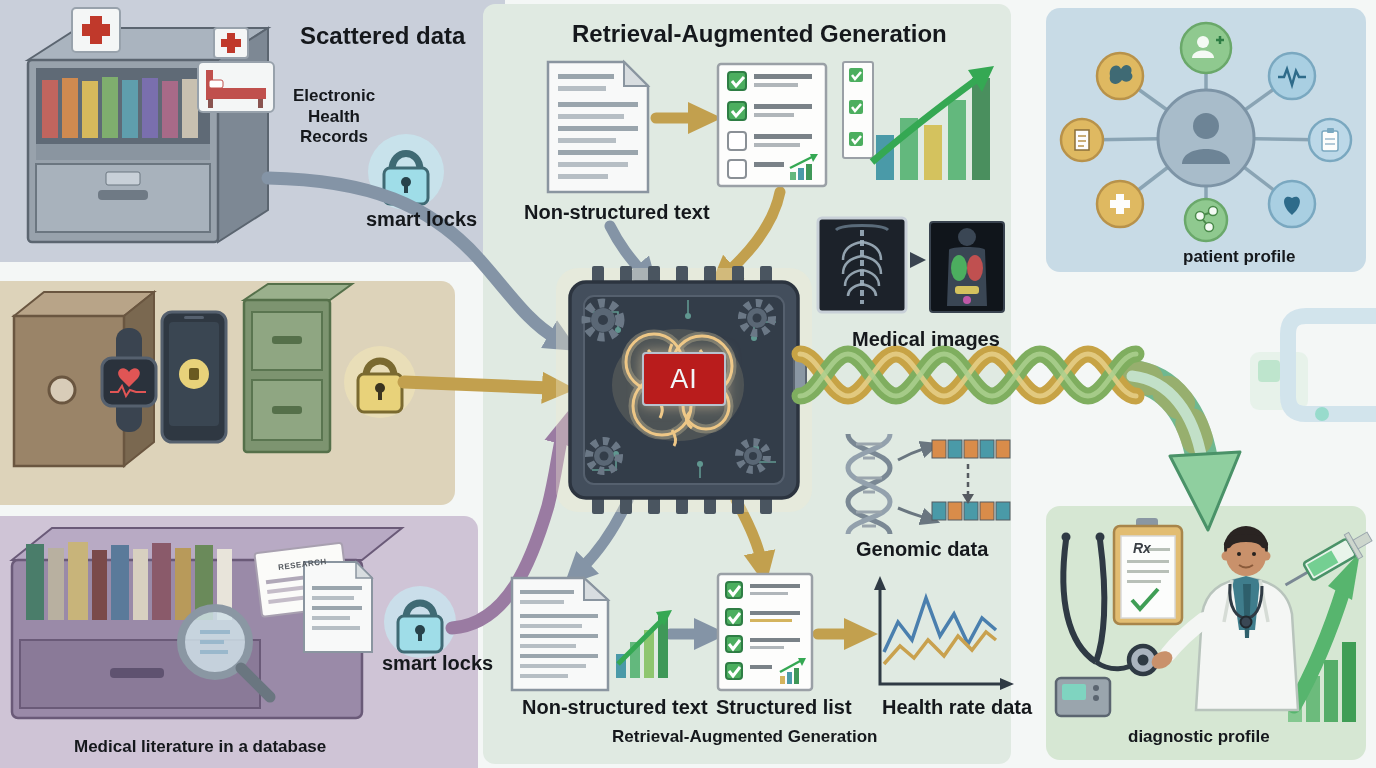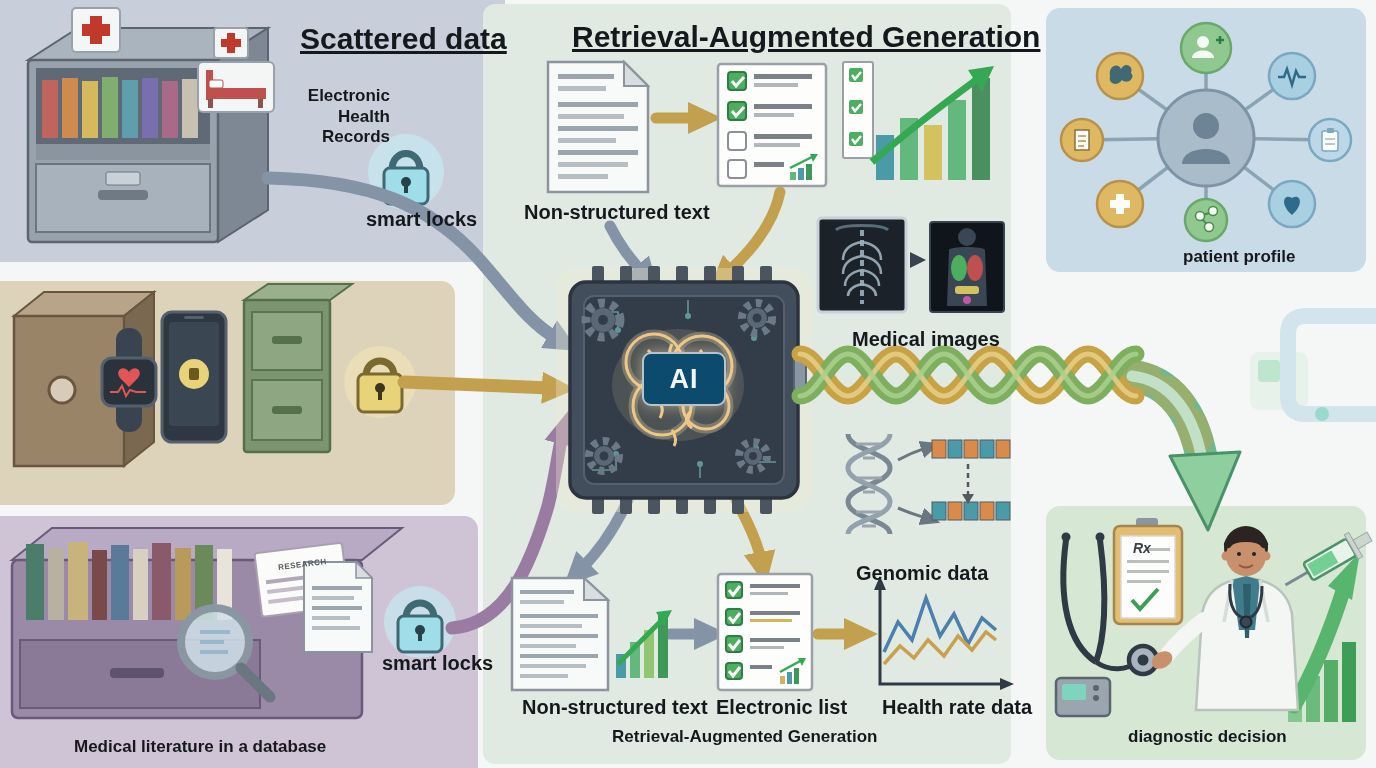--- a/index.html
+++ b/index.html
@@ -7,26 +7,26 @@
           font-family:"Liberation Sans",sans-serif;background:#f4f7f6;}
   .panel{position:absolute;}
   .p-scattered{left:0;top:0;width:505px;height:262px;background:#c9cfda;border-radius:0 0 20px 0;}
   .p-wearable{left:0;top:281px;width:455px;height:224px;background:#ddd3ba;border-radius:0 14px 14px 0;}
   .p-literature{left:0;top:516px;width:478px;height:252px;background:#cfc4d6;border-radius:0 14px 0 0;}
   .p-center{left:483px;top:4px;width:528px;height:760px;background:#e0eae2;border-radius:12px;}
   .p-profile{left:1046px;top:8px;width:320px;height:264px;background:#c8dbe6;border-radius:14px;}
   .p-diagnostic{left:1046px;top:506px;width:320px;height:254px;background:#d6e7d3;border-radius:14px;}
   svg.art{position:absolute;left:0;top:0;z-index:2;}
   .lbl{position:absolute;z-index:3;font-weight:700;color:#15181c;white-space:nowrap;}
-  .t22{font-size:30px;text-decoration:underline;} .t17{font-size:17px;} .t15{font-size:20px;}
-  .wrap{white-space:normal;text-align:right;line-height:1.22;}
+  .t22{font-size:24px;} .t17{font-size:17px;} .t15{font-size:20px;}
+  .wrap{white-space:normal;text-align:center;line-height:1.22;}
   .ai-box{position:absolute;z-index:3;left:642px;top:352px;width:80px;height:50px;
-          background:#0c4a6e;border:2.5px solid #b8c2ce;border-radius:9px;
+          background:#b91c1c;border:2.5px solid #b8c2ce;border-radius:4px;
           display:flex;align-items:center;justify-content:center;
-          color:#f2f5f8;font-size:27px;font-weight:700;letter-spacing:1px;
+          color:#f2f5f8;font-size:27px;font-weight:400;letter-spacing:1px;
           box-shadow:0 0 14px rgba(247,223,174,.55);}
   .tiny{font-size:8px;color:#555a60;letter-spacing:.5px;}
   .rx{font-size:14px;color:#3a3f45;font-style:italic;margin-left:7px;}
 </style>
 </head>
 <body>
 
 <div id="canvas">
 
   <div class="panel p-scattered"></div>
@@ -610,24 +610,24 @@
   <div class="lbl t22" style="left:300px;top:22px;">Scattered data</div>
   <div class="lbl t17 wrap" style="left:278px;top:86px;width:112px;">Electronic Health Records</div>
   <div class="lbl t15" style="left:366px;top:208px;">smart locks</div>
   <div class="lbl tiny" style="left:278px;top:560px;transform:rotate(-7deg);z-index:3;">RESEARCH</div>
   <div class="lbl t15" style="left:382px;top:652px;">smart locks</div>
   <div class="lbl t17" style="left:74px;top:737px;">Medical literature in a database</div>
 
   <div class="lbl t22" style="left:572px;top:20px;">Retrieval-Augmented Generation</div>
   <div class="lbl t15" style="left:524px;top:201px;">Non-structured text</div>
   <div class="lbl t15" style="left:852px;top:328px;">Medical images</div>
-  <div class="lbl t15" style="left:856px;top:538px;margin-top:24px;">Genomic data</div>
+  <div class="lbl t15" style="left:856px;top:538px;">Genomic data</div>
   <div class="lbl t15" style="left:522px;top:696px;">Non-structured text</div>
-  <div class="lbl t15" style="left:716px;top:696px;">Electronic list</div>
+  <div class="lbl t15" style="left:716px;top:696px;">Structured list</div>
   <div class="lbl t15" style="left:882px;top:696px;">Health rate data</div>
   <div class="lbl t17" style="left:612px;top:727px;">Retrieval-Augmented Generation</div>
 
   <div class="lbl t17" style="left:1183px;top:247px;">patient profile</div>
   <div class="lbl rx" style="left:1126px;top:540px;z-index:3;font-weight:700;">Rx</div>
-  <div class="lbl t17" style="left:1128px;top:727px;">diagnostic decision</div>
+  <div class="lbl t17" style="left:1128px;top:727px;">diagnostic profile</div>
 
   <div class="ai-box">AI</div>
 </div>
 
 </body></html>

